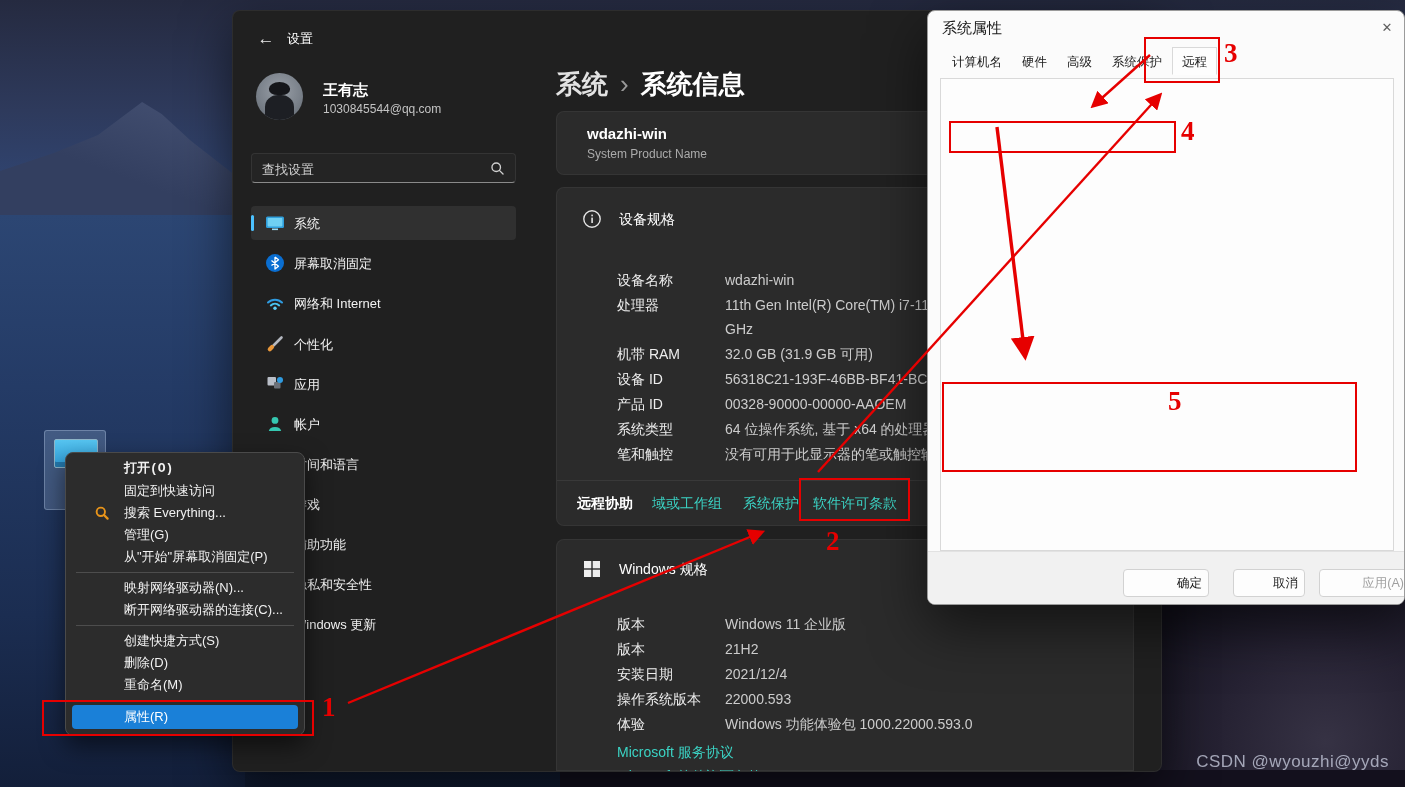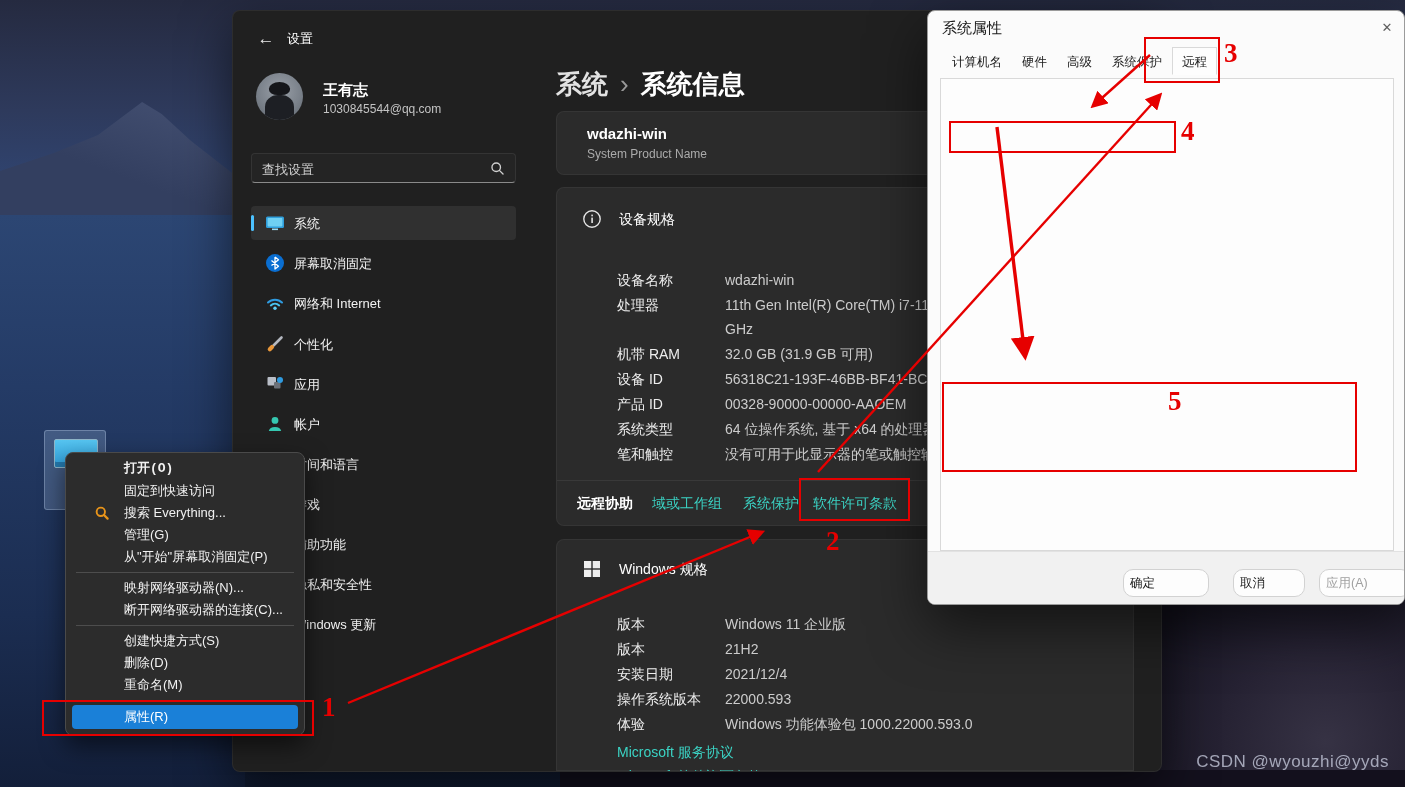--- a/index.html
+++ b/index.html
@@ -98,21 +98,21 @@
   .gb2{left:20px;top:268px;width:432px;height:254px;}
   .gb-label{position:absolute;font-size:12.5px;color:#1a1a1a;background:#fdfdfd;padding:0 5px;}
   .gl1{left:25px;top:75px;}
   .gl2{left:25px;top:261px;}
   .chk{position:absolute;width:15px;height:15px;border-radius:3px;background:#0067c0;color:#fff;text-align:center;line-height:15px;font-size:11px;cursor:pointer;}
   .radio{position:absolute;width:14px;height:14px;border-radius:50%;box-sizing:border-box;cursor:pointer;background:#fff;}
   .radio.off{border:1px solid #8a8a8a;width:15px;height:15px;}
   .radio.on{border:5px solid #0067c0;width:16px;height:16px;}
   .dtext{position:absolute;font-size:12.5px;color:#1a1a1a;}
   .dlink{position:absolute;font-size:12.5px;color:#0563c1;text-decoration:underline;cursor:pointer;}
-  .dbtn{position:absolute;background:#fdfdfd;border:1px solid #d2d2d2;border-radius:10px;font-size:12.5px;color:#1a1a1a;text-align:left;cursor:pointer;box-sizing:border-box;}
+  .dbtn{position:absolute;background:#fdfdfd;border:1px solid #d2d2d2;border-radius:4px;font-size:12.5px;color:#1a1a1a;text-align:right;cursor:pointer;box-sizing:border-box;}
   .dlg-footer{left:0;top:540px;width:478px;height:55px;background:#f1f1f1;border-top:1px solid #e2e2e2;}
   .dbtn.disabled{color:#9f9f9f;}
 
   
   .ann-box{position:absolute;border:2px solid #e60000;z-index:10;pointer-events:none;}
   .ann-num{position:absolute;z-index:11;color:#e60000;font-family:"Liberation Serif",serif;font-size:27px;font-weight:600;pointer-events:none;}
   #arrows{position:absolute;left:0;top:0;width:1405px;height:787px;z-index:10;pointer-events:none;}
 </style>
 </head>
 <body>

